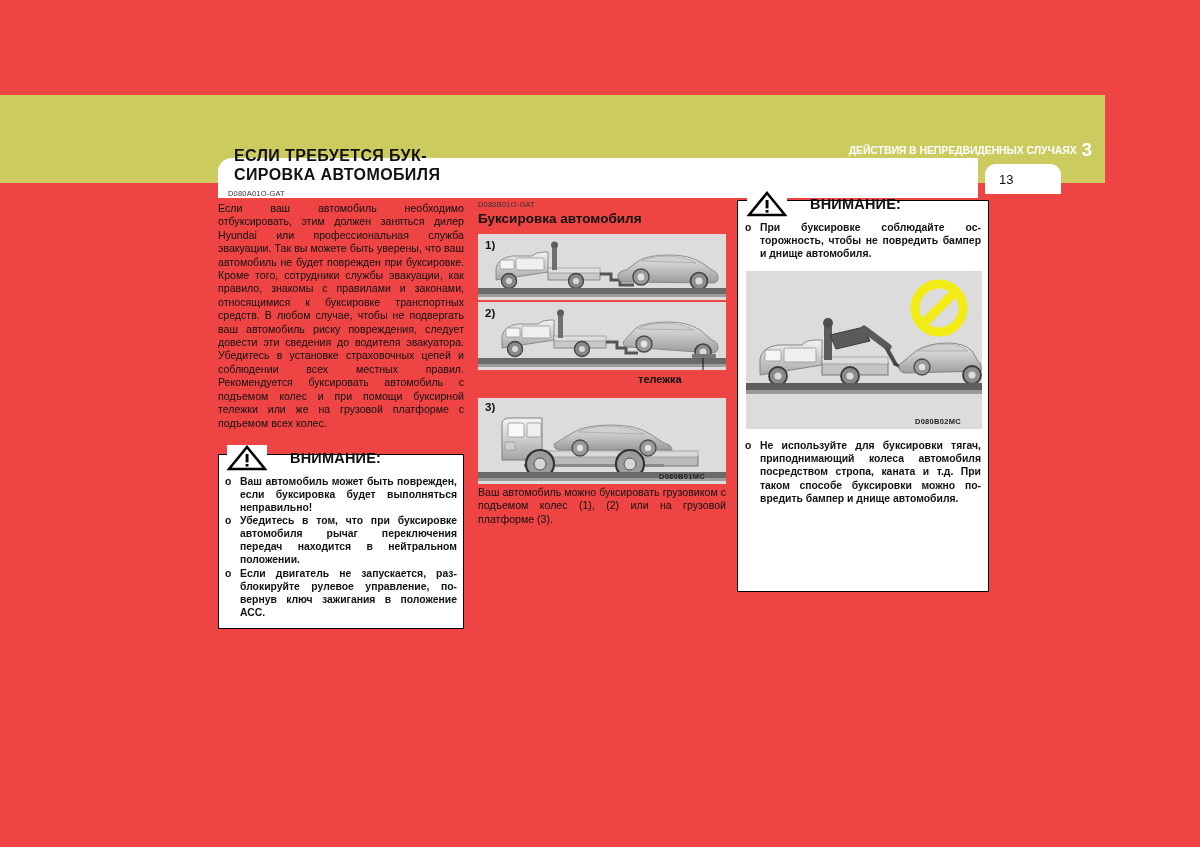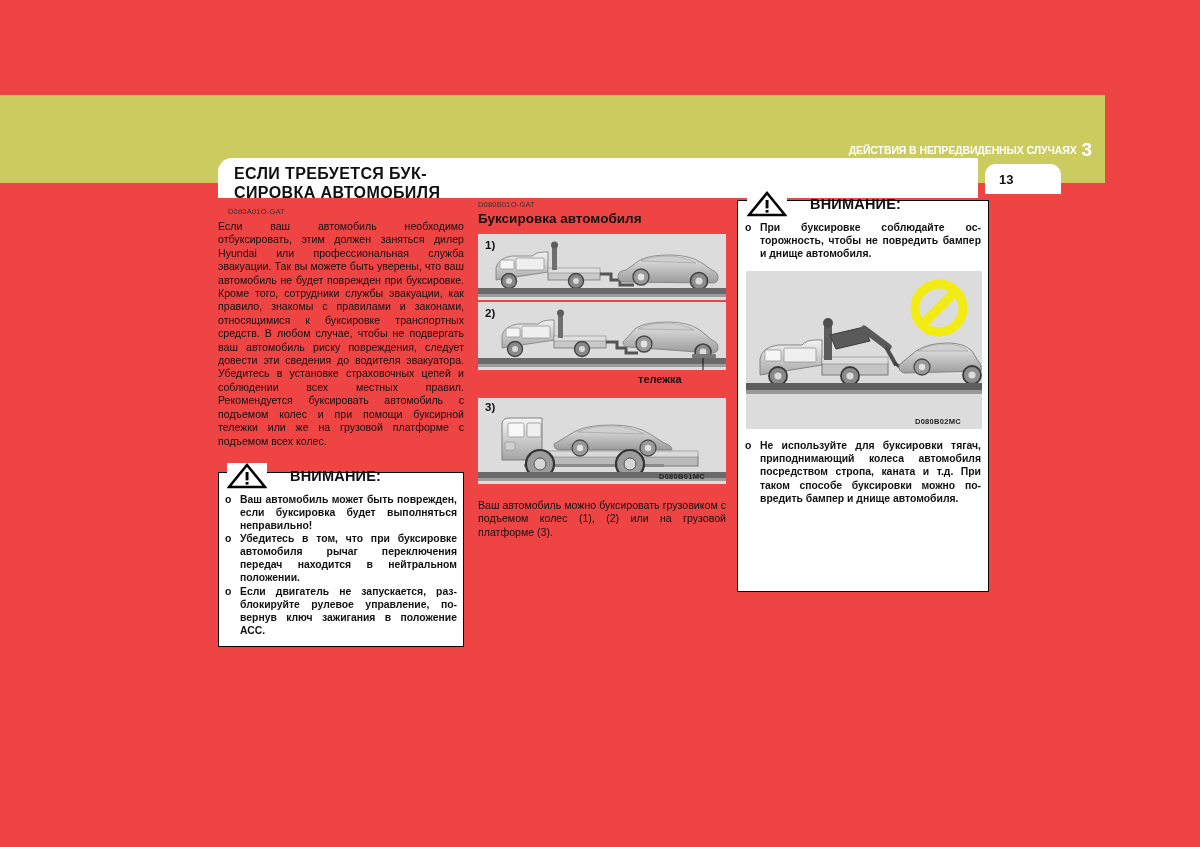--- a/index.html
+++ b/index.html
@@ -32,24 +32,24 @@
   .section-header .secnum{
     font-size:19px;font-weight:bold;vertical-align:-2px;margin-left:5px;
   }
   .page-tab{
     position:absolute;left:985px;top:164px;width:76px;height:30px;
     background:#ffffff;
     border-top-left-radius:11px;border-top-right-radius:11px;
     display:flex;align-items:center;justify-content:flex-start;
     padding-left:14px;box-sizing:border-box;
   }
-  .page-tab span{font-size:13px;font-weight:bold;color:#111;}
+  .page-tab span{font-size:13px;font-weight:normal;color:#111;}
 
   
-  .col{position:absolute;top:164px;}
+  .col{position:absolute;top:146px;}
   .col-left{left:218px;width:246px;}
   .col-mid{left:478px;width:248px;}
   .col-right{left:737px;width:252px;}
 
   .chapter-title{
     font-size:16px;font-weight:bold;color:#111;
     line-height:19px;letter-spacing:0.4px;
     margin:0 0 0 16px;
     text-align:left;
   }
@@ -285,21 +285,21 @@
         <circle cx="62" cy="66" r="14" fill="#9c9c9c" stroke="#333" stroke-width="2.2"></circle>
         <circle cx="62" cy="66" r="6" fill="#d6d6d6" stroke="#555" stroke-width="1"></circle>
         <circle cx="152" cy="66" r="14" fill="#9c9c9c" stroke="#333" stroke-width="2.2"></circle>
         <circle cx="152" cy="66" r="6" fill="#d6d6d6" stroke="#555" stroke-width="1"></circle>
         <rect x="0" y="74" width="248" height="6" fill="#6a6a6a"></rect>
         <rect x="0" y="80" width="248" height="3" fill="#9d9d9d"></rect>
       </svg>
       <span class="code-stamp">D080B01MC</span>
     </div>
 
-    <div class="body-text" style="margin-top:15px;">
+    <div class="body-text" style="margin-top:2px;">
       <p>Ваш автомобиль можно буксировать грузовиком с подъемом колес (1), (2) или на грузовой платформе (3).</p>
     </div>
   </div>
 
   <div class="col col-right" style="top:200px;">
     <div class="warn-box" style="width:252px;height:392px;padding:10px 7px 9px 7px;">
       <div class="warn-head">
         <span class="tri">
           <svg width="40" height="26" viewBox="0 0 40 26">
             <rect x="0" y="0" width="40" height="26" fill="#ffffff"></rect>

